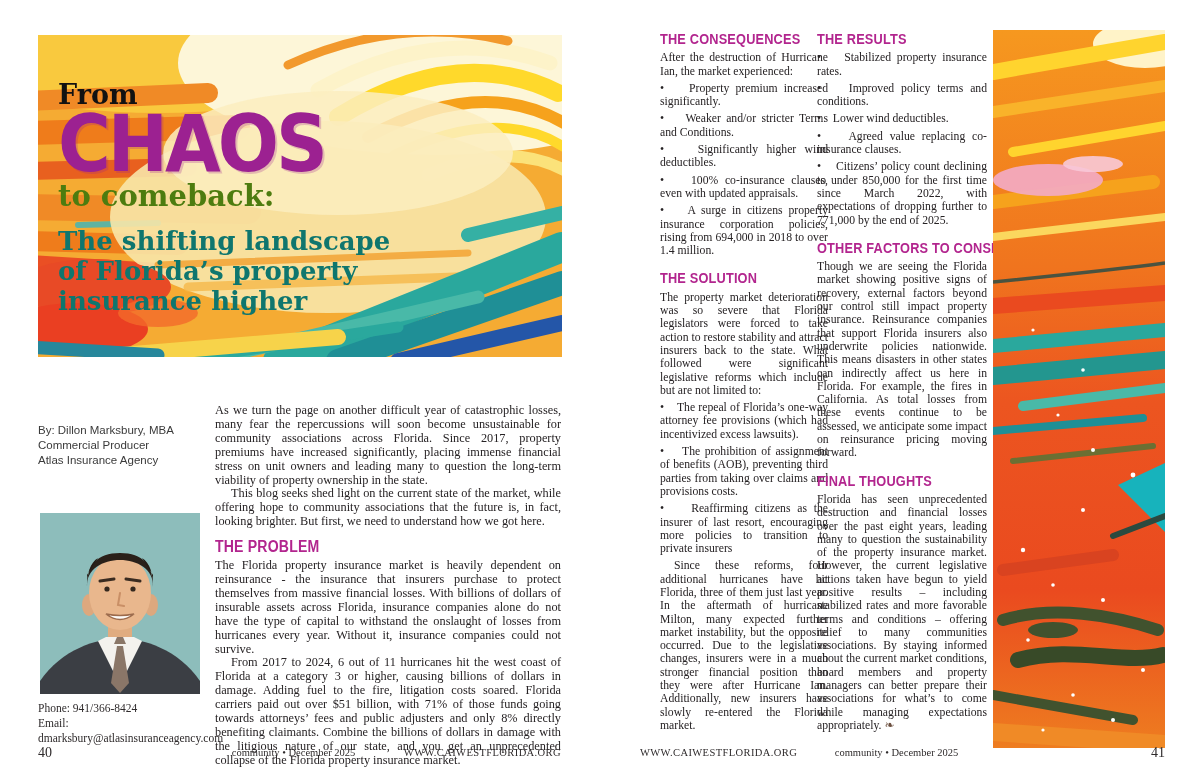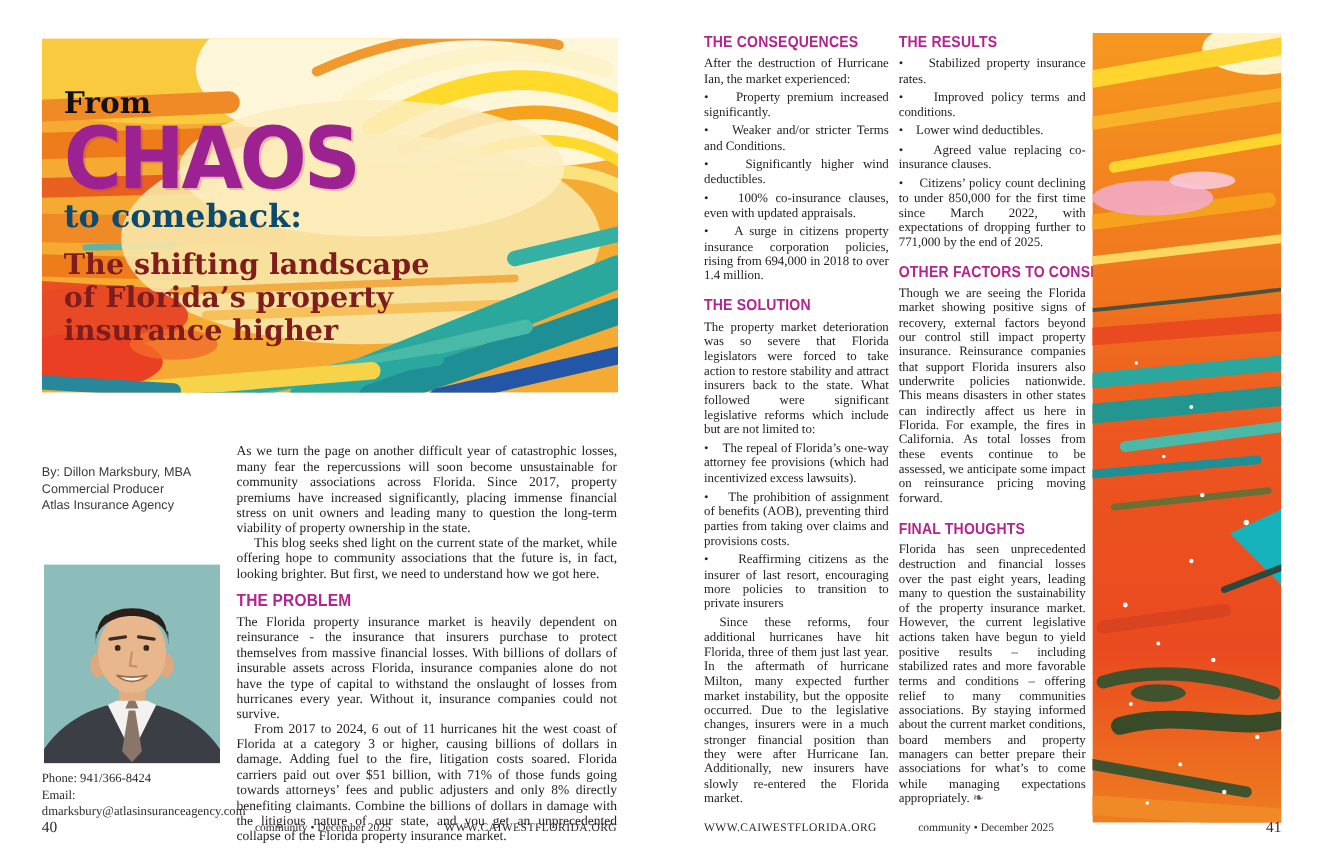--- a/index.html
+++ b/index.html
@@ -6,22 +6,22 @@
   html,body { width:1200px; height:779px; background:#ffffff; }
   body { font-family:"Liberation Serif", serif; color:#262224; position:relative; overflow:hidden; }
   #spread { position:absolute; left:0; top:0; width:1200px; height:779px; background:#ffffff; }
 
   
   #art-header { position:absolute; left:38px; top:35px; width:524px; height:322px; overflow:hidden; }
   #art-header svg.bg { position:absolute; left:0; top:0; width:100%; height:100%; }
   #title-block { position:absolute; left:0; top:0; width:100%; text-align:left;padding-left:20px; }
   .kicker { margin-top:46px; font-family:"DejaVu Serif", serif; font-weight:bold; font-size:27px; line-height:28px; color:#121212; }
   .chaos { font-family:"DejaVu Sans", sans-serif; font-weight:bold; font-size:72px; line-height:78px; letter-spacing:-3px; color:#9c2191; margin-top:-4px; transform:scaleY(1.08); text-shadow:2px 2px 0 rgba(156,33,145,.25); }
-  .tagline { font-family:"DejaVu Serif", serif; font-weight:bold; font-size:29px; line-height:31px; color:#0c4a6e; margin-top:-2px; }
-  .subtitle { margin-top:14px; font-family:"DejaVu Serif", serif; font-weight:bold; font-size:26px; line-height:30px; color:#7f1d1d; }
+  .tagline { font-family:"DejaVu Serif", serif; font-weight:bold; font-size:29px; line-height:31px; color:#4d7c0f; margin-top:-2px; }
+  .subtitle { margin-top:14px; font-family:"DejaVu Serif", serif; font-weight:bold; font-size:26px; line-height:30px; color:#0f766e; }
 
   
   #byline { position:absolute; left:38px; top:411px; width:180px; font-family:"Liberation Sans", sans-serif; font-size:11.5px; line-height:15px; color:#3a3a3a;margin-top:12px; }
   #headshot { position:absolute; left:40px; top:513px; width:160px; height:181px; overflow:hidden; }
   #contact { position:absolute; left:38px; top:701px; width:180px; font-size:11.5px; line-height:15px; color:#2f2b2c; }
   #left-col { position:absolute; left:215px; top:404px; width:346px; font-size:12.3px; line-height:13.9px; text-align:justify; }
   #left-col p.indent { text-indent:16px; }
   .mag-h { font-family:"Liberation Sans", sans-serif; font-weight:bold; color:#b2258e; transform:scaleX(.88); transform-origin:left center; white-space:nowrap; letter-spacing:.2px; }
   #left-col .mag-h { font-size:16px; margin:11px 0 5px 0; }
 
@@ -31,21 +31,21 @@
   .page-footer .pnum { position:absolute; top:0; font-size:14px; }
   #footer-left .pnum { left:0; top:-2px; }
   #footer-right .pnum { right:0; top:-2px; }
   .page-footer .center { position:absolute; left:0; right:12px; text-align:center; }
   .page-footer .site { position:absolute; top:0; font-variant:small-caps; letter-spacing:.4px; font-size:10.5px; }
   #footer-left .site { right:0; }
   #footer-right .site { left:0; }
 
   
   .rcol { position:absolute; top:33px; font-size:11.7px; line-height:13.3px; text-align:justify; }
-  #colA { left:640px; width:168px; }
+  #colA { left:660px; width:168px; }
   #colB { left:817px; width:170px; }
   .rcol .mag-h { font-size:14.5px; margin:0 0 5px 0; }
   .rcol .mag-h.later { margin-top:15px; }
   .rcol p { margin-bottom:2px; }
   .rcol p.indent { text-indent:14px; }
   .rcol ul { list-style:none; }
   .rcol li { margin:4px 0; }
   .rcol li::before { content:"\2022\00a0\00a0\00a0\00a0"; }
   .end-mark { color:#6b4f3f; font-size:12px; }
 

